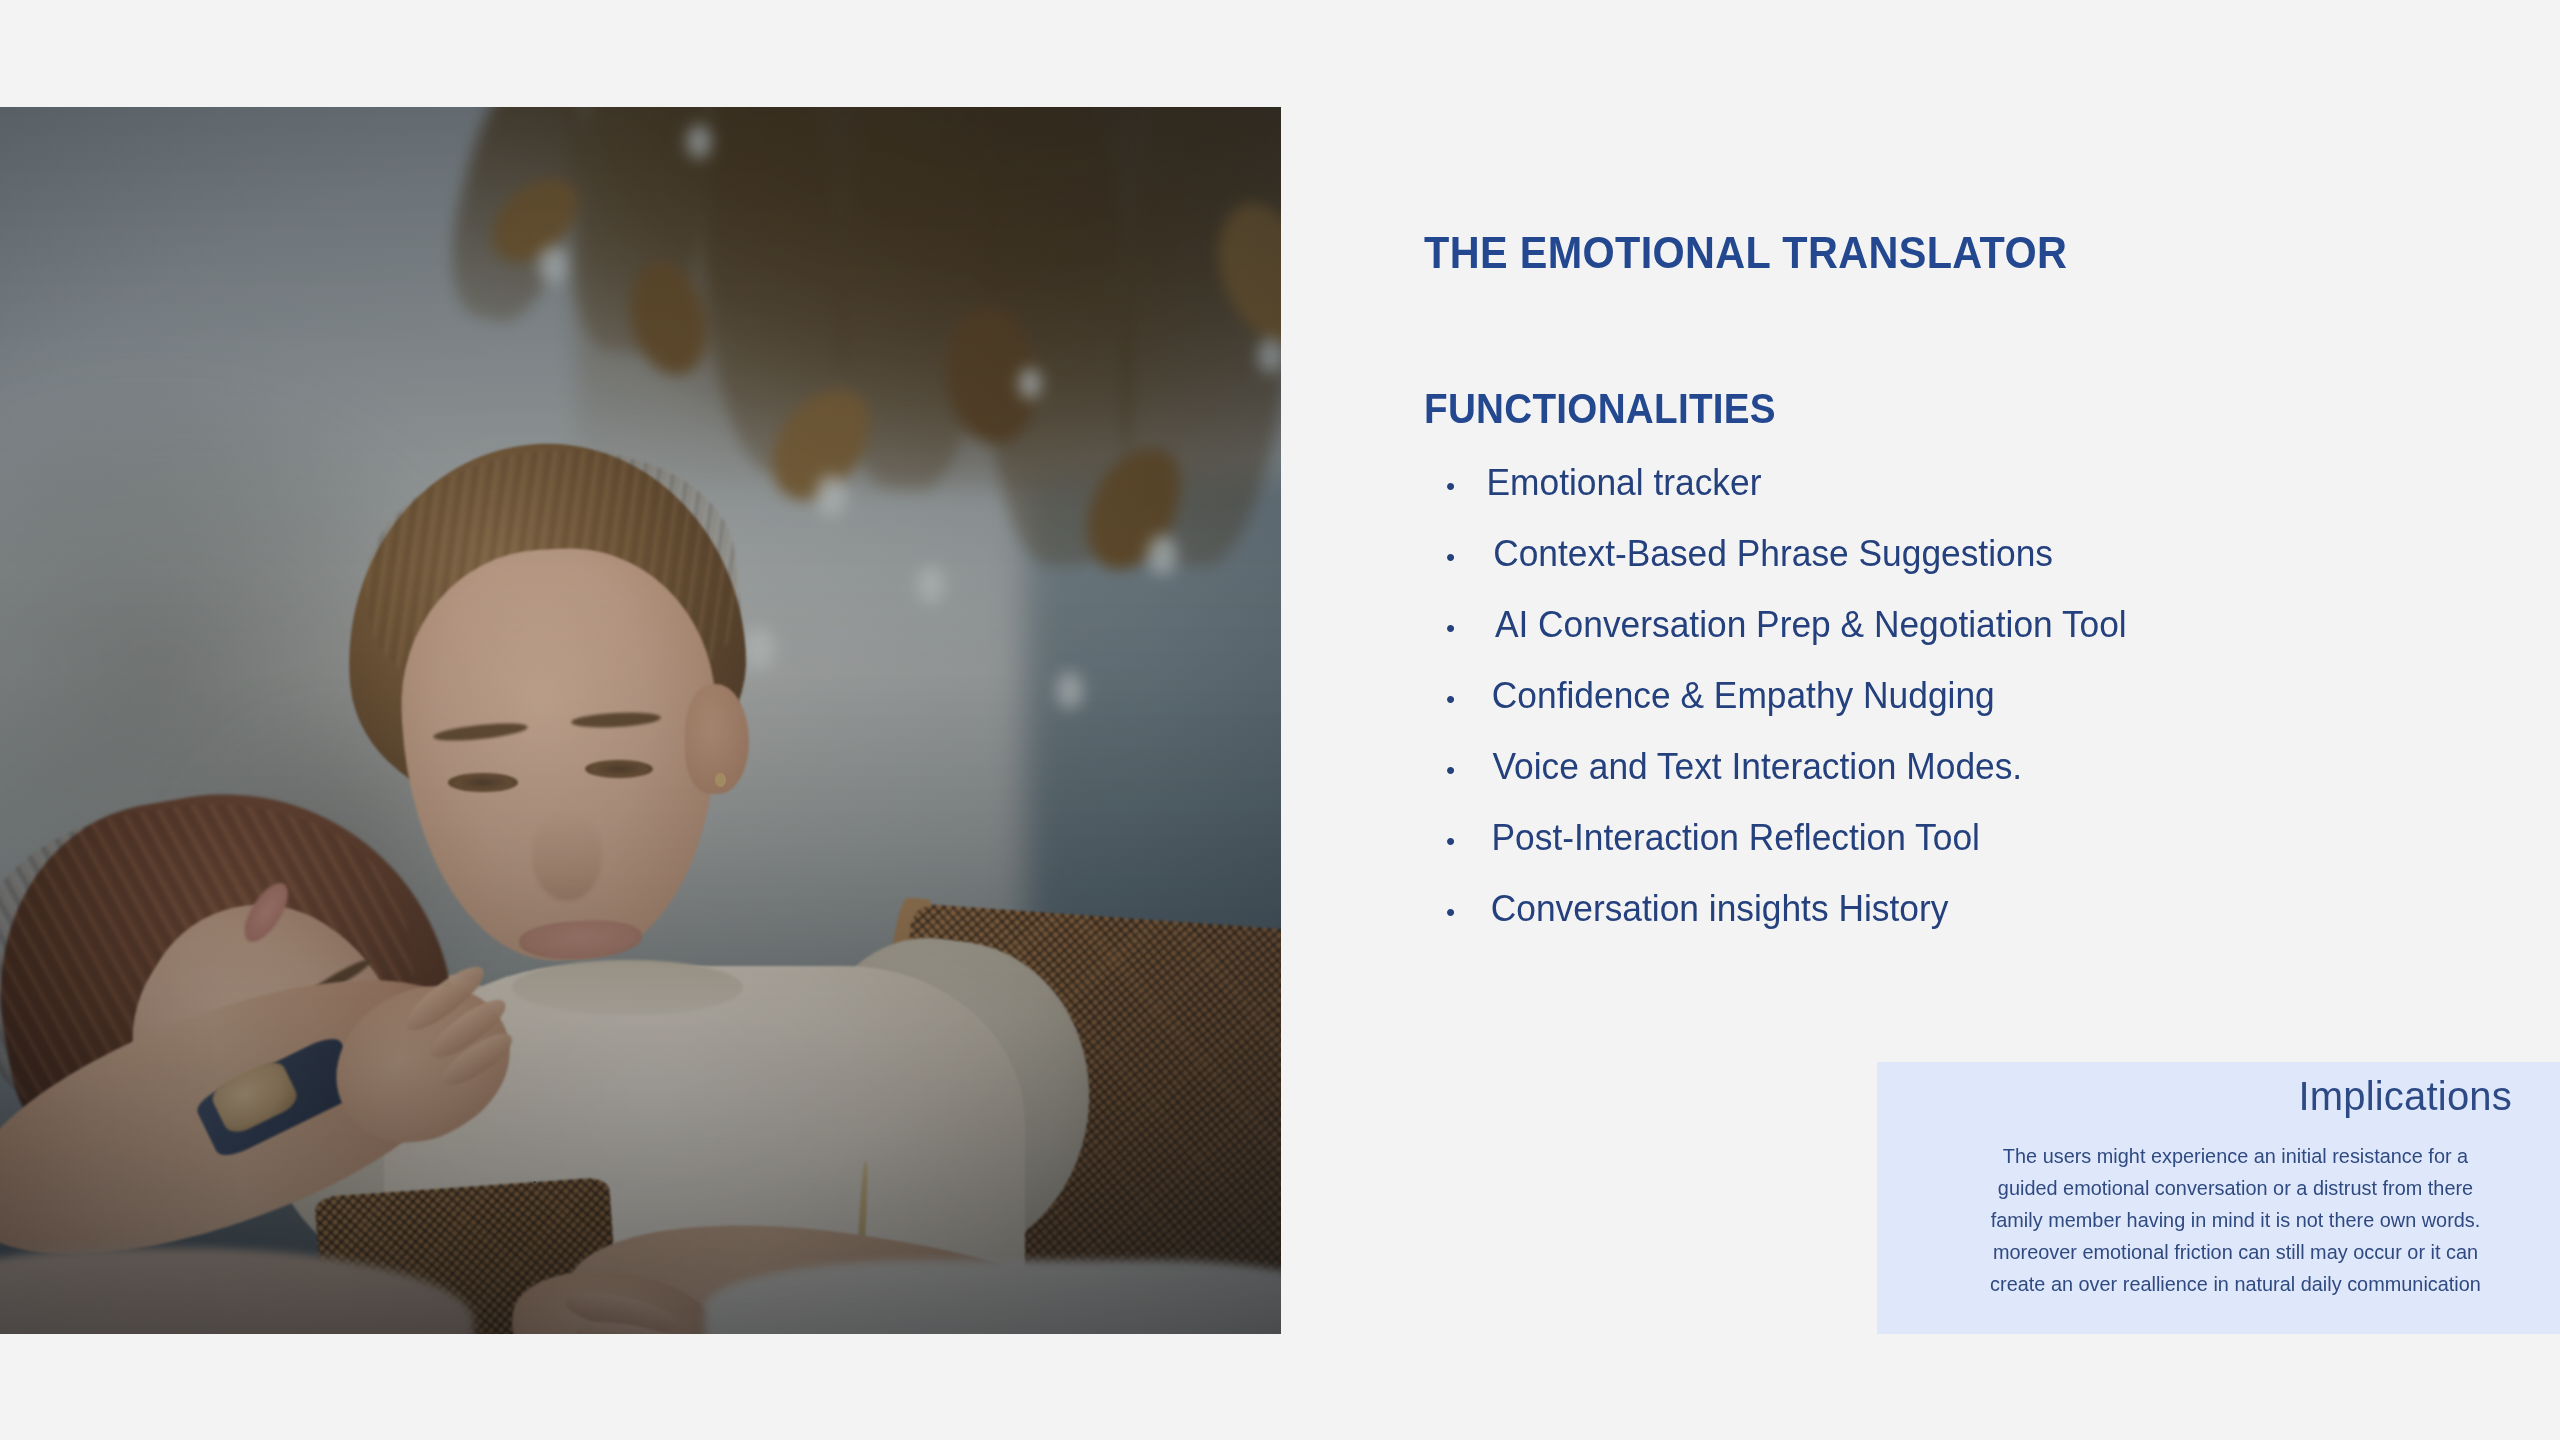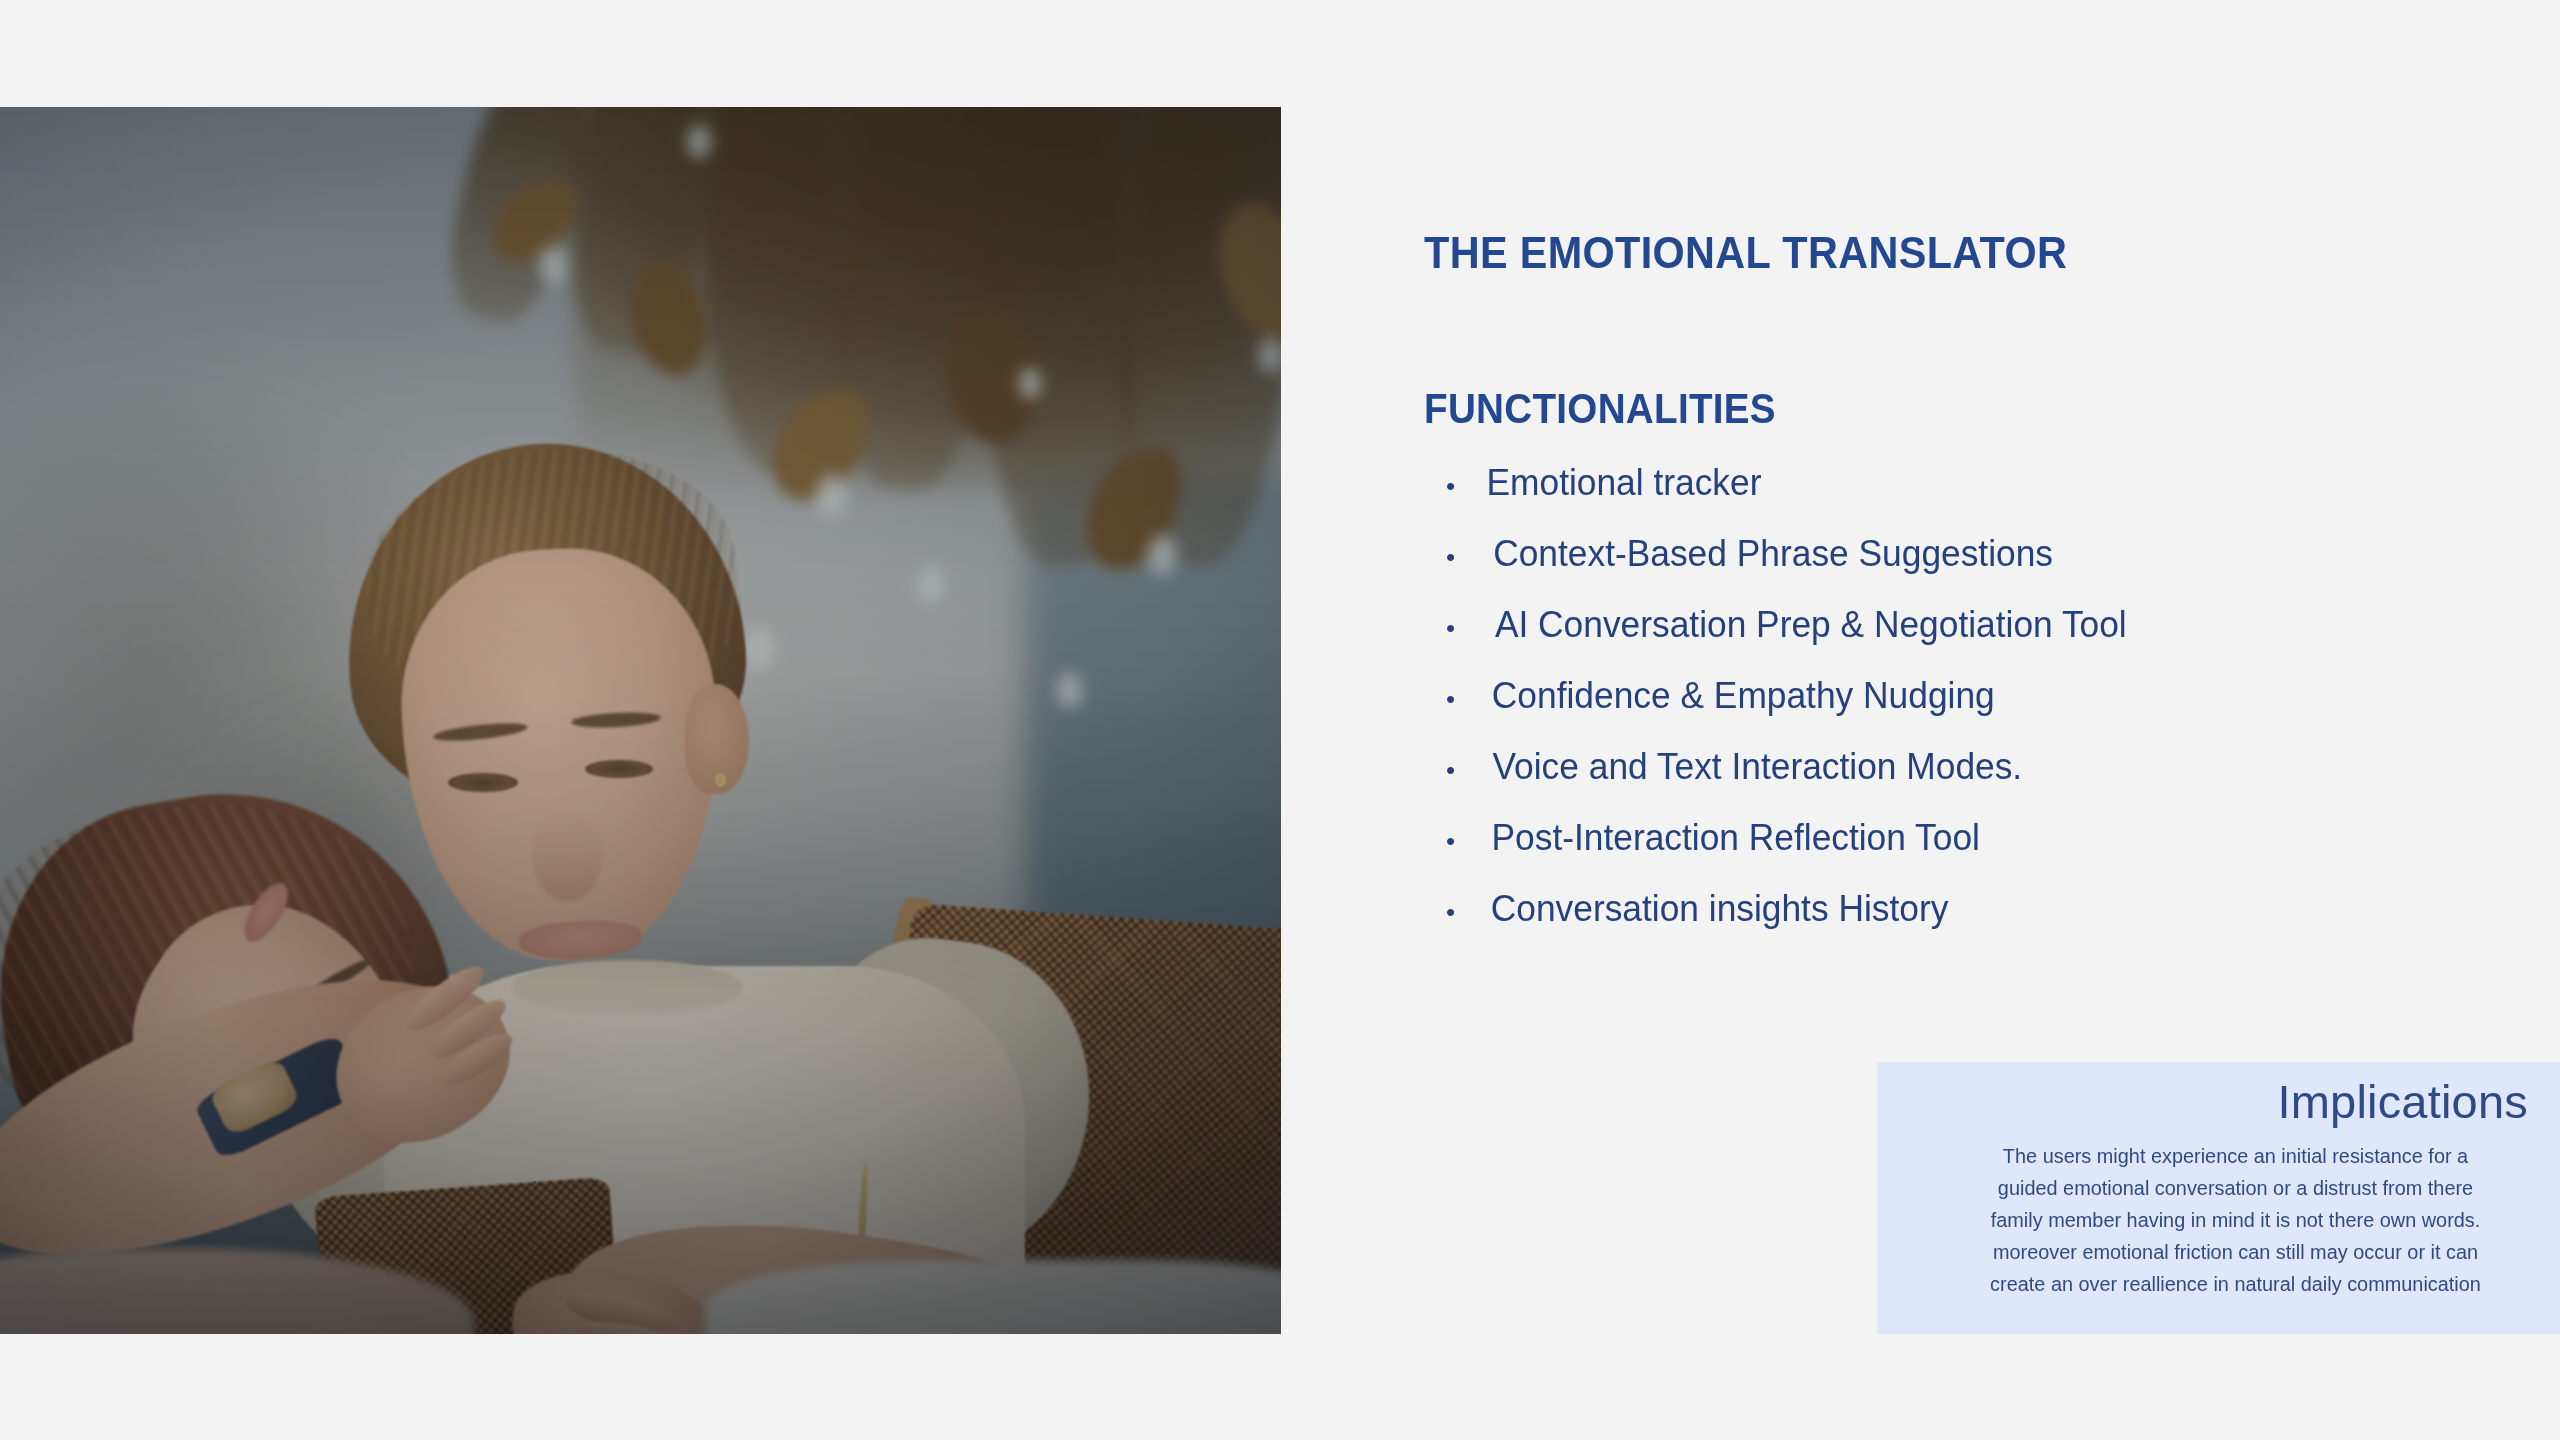--- a/index.html
+++ b/index.html
@@ -570,23 +570,23 @@
   .implications {
     position: absolute;
     left: 1877px;
     top: 1062px;
     width: 683px;
     height: 272px;
     background: #dfe7fb;
   }
   .implications-title {
     position: absolute;
-    right: 32px;
+    right: 48px;
     top: 12px;
-    font-size: 47px;
+    font-size: 40px;
     font-weight: 400;
     color: #2d4a85;
     letter-spacing: .2px;
   }
   .implications-body {
     position: absolute;
     left: 60px;
     right: 26px;
     top: 78px;
     font-size: 20.5px;

